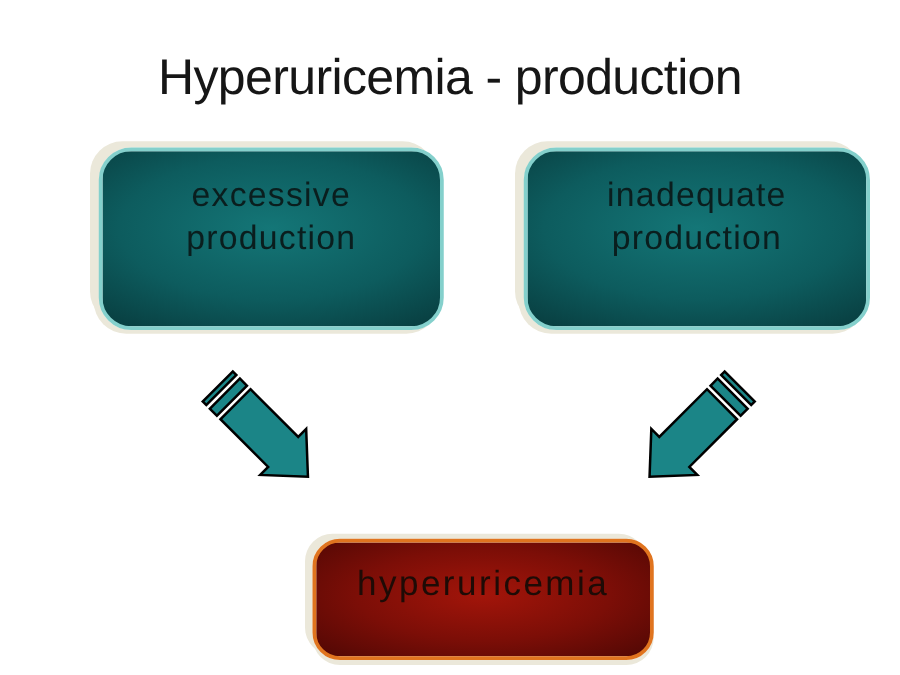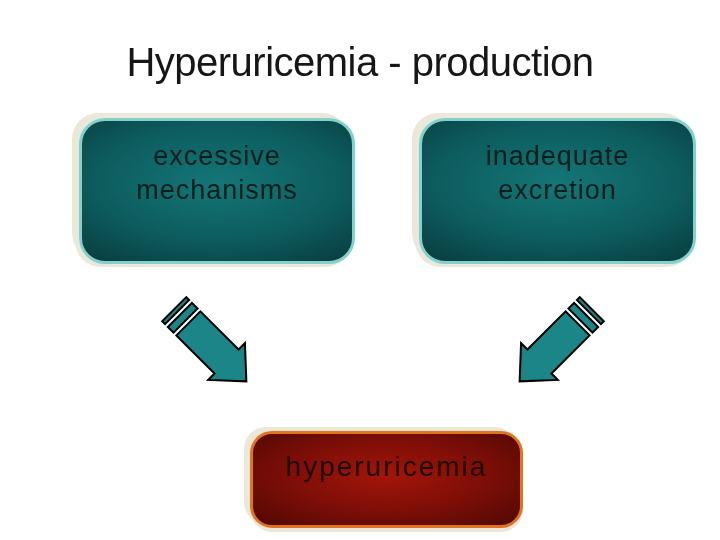--- a/index.html
+++ b/index.html
@@ -58,26 +58,26 @@
 </style>
 </head>
 <body>
 
 <div class="slide">
 
   <h1 class="title">Hyperuricemia - production</h1>
 
   <div class="box teal left">
     <div class="box-label">excessive
-mechanisms</div>
+production</div>
   </div>
 
   <div class="box teal right">
     <div class="box-label">inadequate
-excretion</div>
+production</div>
   </div>
 
   <svg class="arrow arrow-left" viewBox="0 0 110 110" aria-hidden="true">
     <g transform="translate(55,55) rotate(45) translate(-52,-28)">
       <rect class="ar" x="0" y="11" width="4" height="34"></rect>
       <rect class="ar" x="8" y="11" width="8" height="34"></rect>
       <path class="ar" d="M20,11 L74,11 L74,2 L102,28 L74,54 L74,45 L20,45 Z"></path>
     </g>
   </svg>
 

